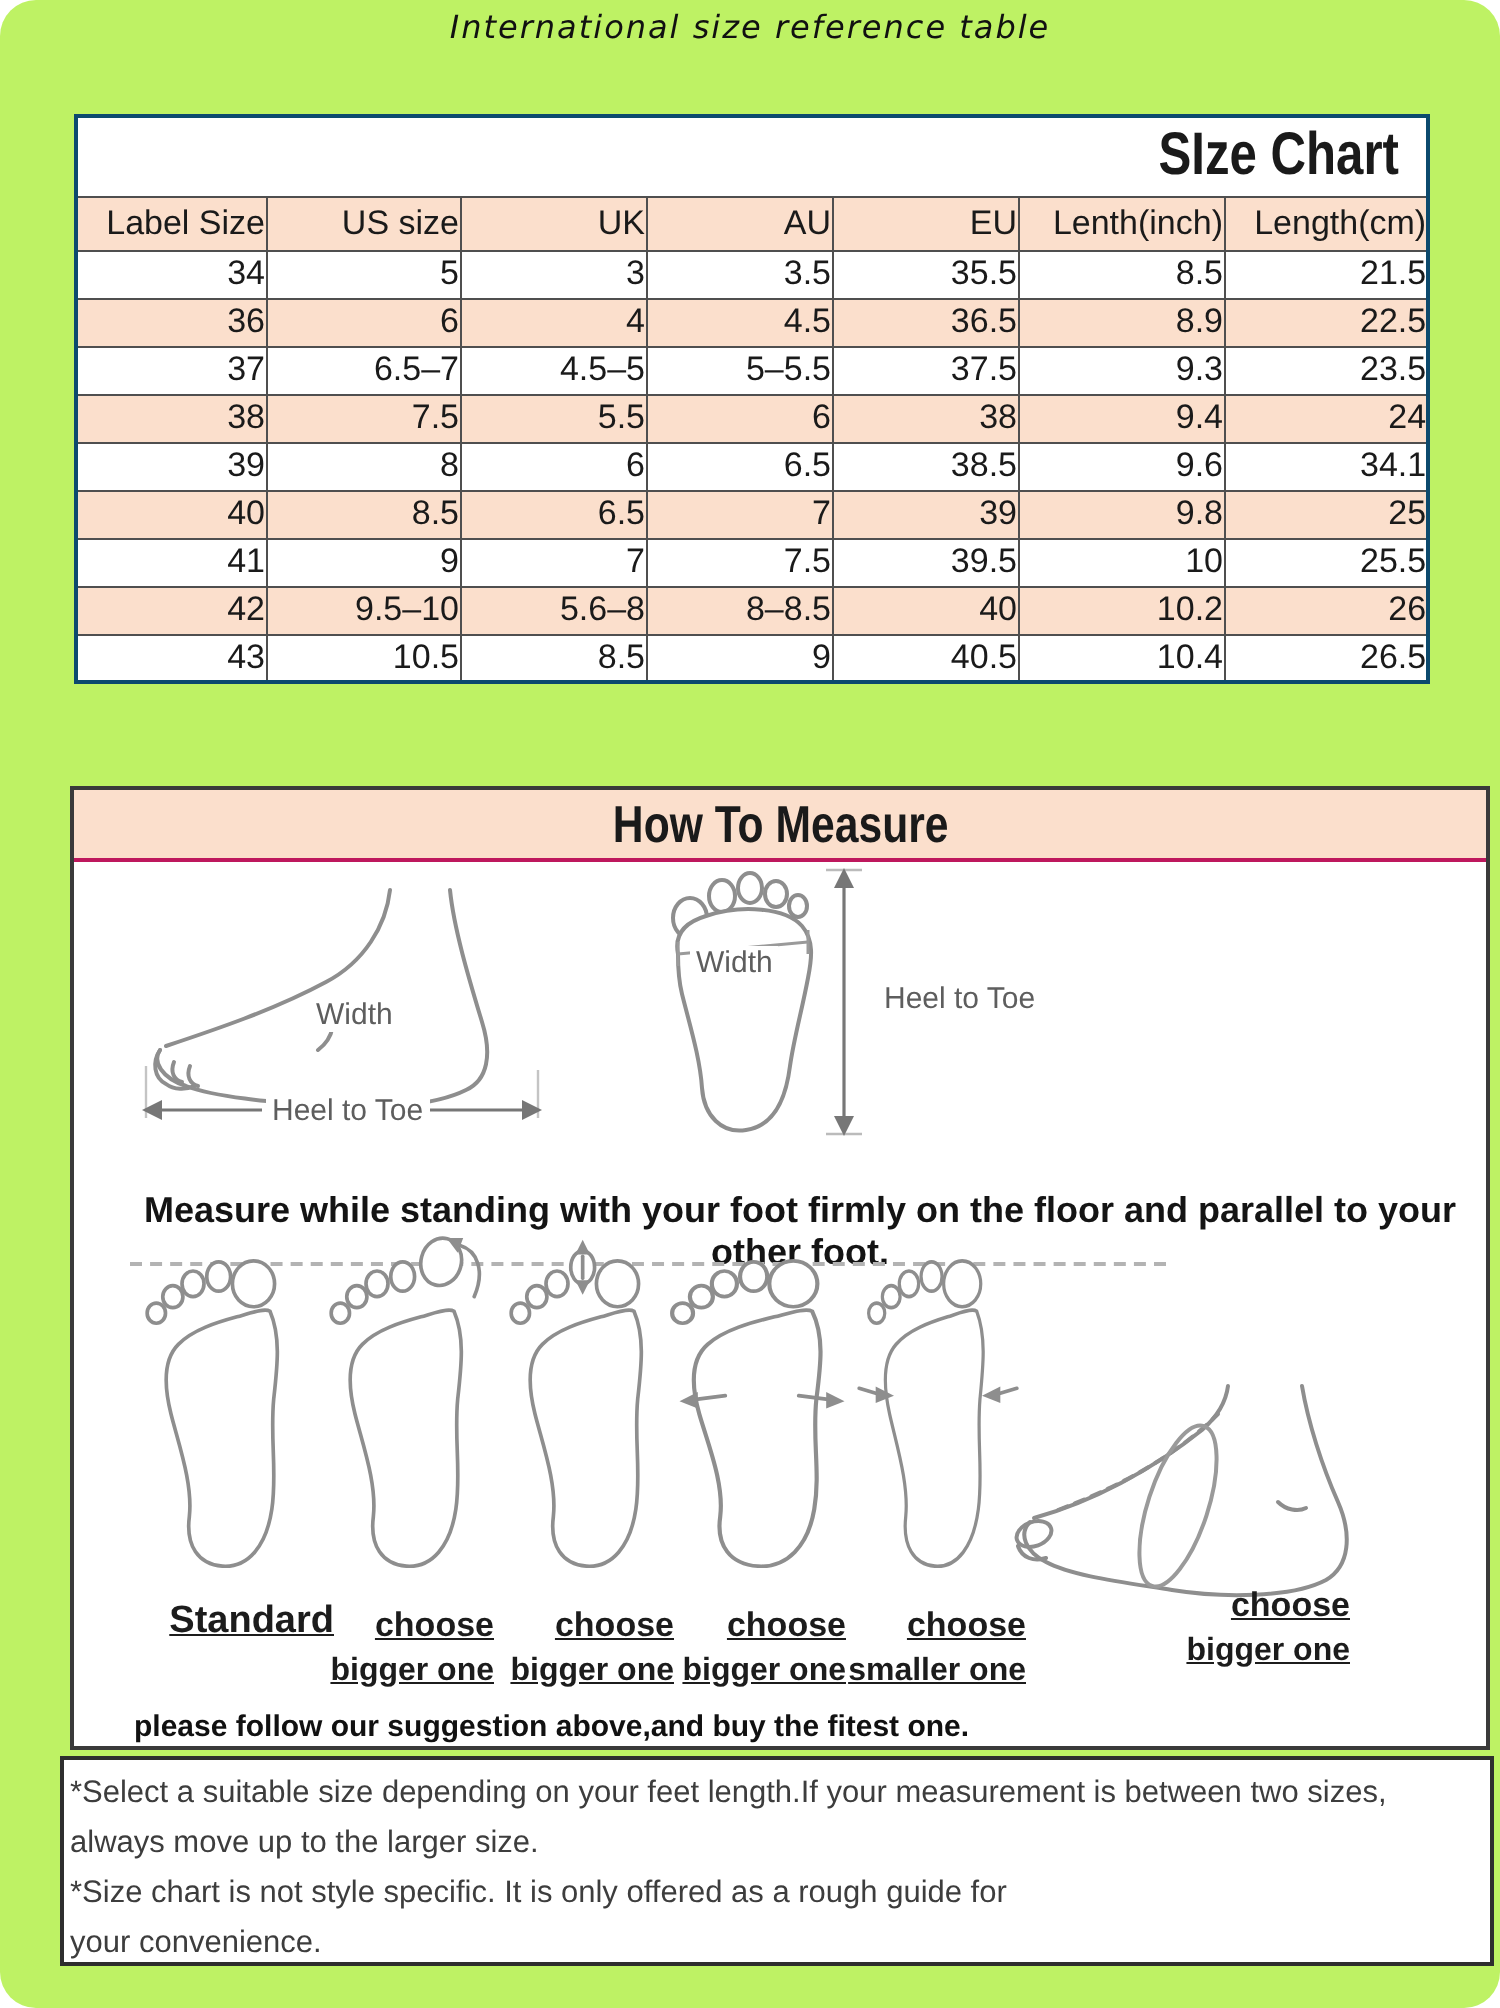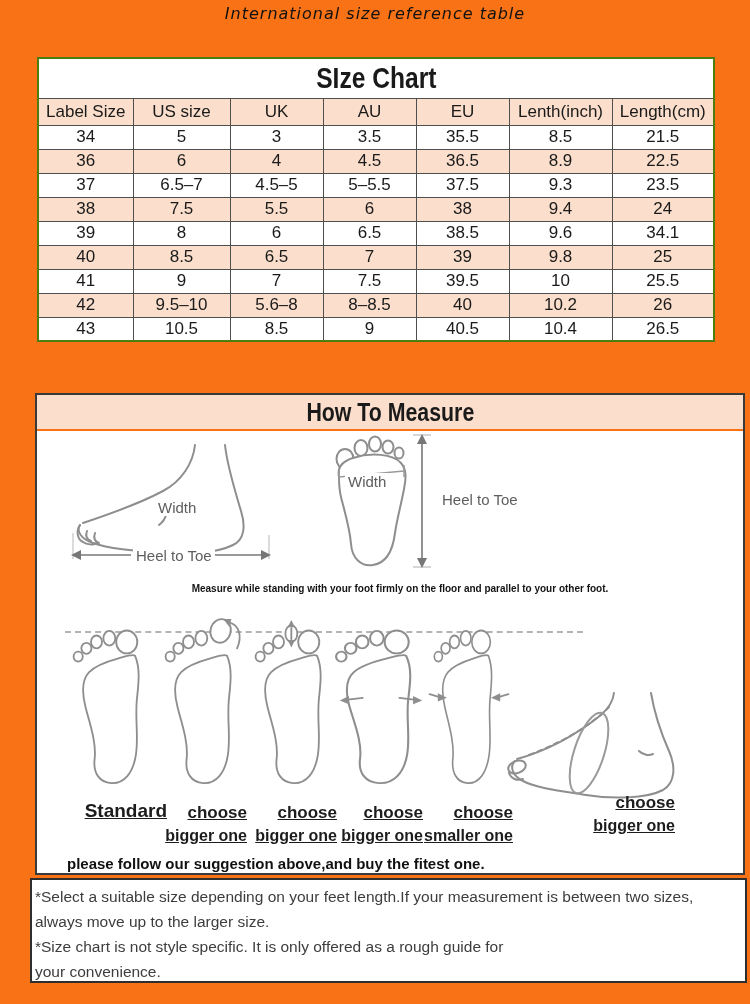--- a/index.html
+++ b/index.html
@@ -1,63 +1,63 @@
 <!DOCTYPE html>
 <html><head>
 <meta charset="utf-8">
 <style>
   * { margin:0; padding:0; box-sizing:border-box; }
   html,body { background:#fff; }
   .page {
-    position:relative; width:750px; height:1004px; background:#f97316;
-    font-family:"Liberation Sans", sans-serif; color:#1a1a1a; overflow:hidden;
+    position:relative; width:750px; height:1004px; background:#bef264;
+    font-family:"Liberation Sans", sans-serif; color:#1a1a1a; overflow:hidden;border-radius:18px;
   }
   
   .top-title {
     position:absolute; top:4px; left:0; width:100%;
     text-align:center; font-style:italic; font-size:16px; letter-spacing:1px;
     font-family:"DejaVu Sans", sans-serif; color:#111;
   }
   
   .size-table {
     position:absolute; left:37px; top:57px; width:676px;
     border-collapse:collapse; table-layout:fixed;
-    border:2px solid #4d7c0f; font-size:17px; text-align:center;
+    border:2px solid #0c4a6e; font-size:17px; text-align:right;
   }
   .size-table td, .size-table th { border:1px solid #4f4f4f; font-weight:normal; }
   .size-table .title-cell { height:40px; background:#ffffff; }
   .condensed {
     display:inline-block; transform:scaleX(0.82); transform-origin:center;
     font-weight:800; letter-spacing:0px; white-space:nowrap;
   }
   .title-cell .condensed { font-size:30px; }
   .size-table thead .col-row th { height:27px; background:#fbdfcc; font-size:17px; }
   .size-table tbody tr { height:24px; background:#ffffff; }
   .size-table tbody tr:nth-child(even) { background:#fbdfcc; }
   
   .how-box {
     position:absolute; left:35px; top:393px; width:710px; height:482px;
     border:2px solid #3a3a3a; background:#fff;
   }
   .how-header {
     position:absolute; left:0; top:0; width:100%; height:36px;
-    background:#fbdfcc; border-bottom:2px solid #f97316;
+    background:#fbdfcc; border-bottom:2px solid #be185d;
     display:flex; align-items:center; justify-content:center;
   }
   .how-header .condensed { font-size:26px; }
   .diagram-side { position:absolute; left:30px; top:48px; width:210px; height:122px; }
   .diagram-top  { position:absolute; left:288px; top:36px; width:230px; height:142px; }
   .diagram-side svg, .diagram-top svg { position:absolute; overflow:visible; }
   .diag-label {
     position:absolute; font-size:15px; color:#5e5e5e; white-space:nowrap;
     background:#ffffff; padding:0 3px;
   }
   .measure-instruction {
-    position:absolute; left:20px; right:0; top:188px; text-align:center;
-    font-size:10px; font-weight:600; color:#141414;
+    position:absolute; left:20px; right:0; top:200px; text-align:center;
+    font-size:18px; font-weight:600; color:#141414;
   }
   .dash-line {
     position:absolute; left:28px; top:236px; width:518px; height:0;
     border-top:2px dashed #b3b3b3;
   }
   .footprint { position:absolute; top:224px; width:92px; height:176px; overflow:visible; }
   .sidefoot6 { position:absolute; left:464px; top:298px; width:195px; height:112px; overflow:visible; }
   .foot-label { position:absolute; text-align:right; color:#1c1c1c;text-decoration:underline; }
   .foot-label .fl1 { font-size:17px; font-weight:600; line-height:23px; }
   .foot-label .fl2 { font-size:16px; font-weight:600; line-height:23px; }

